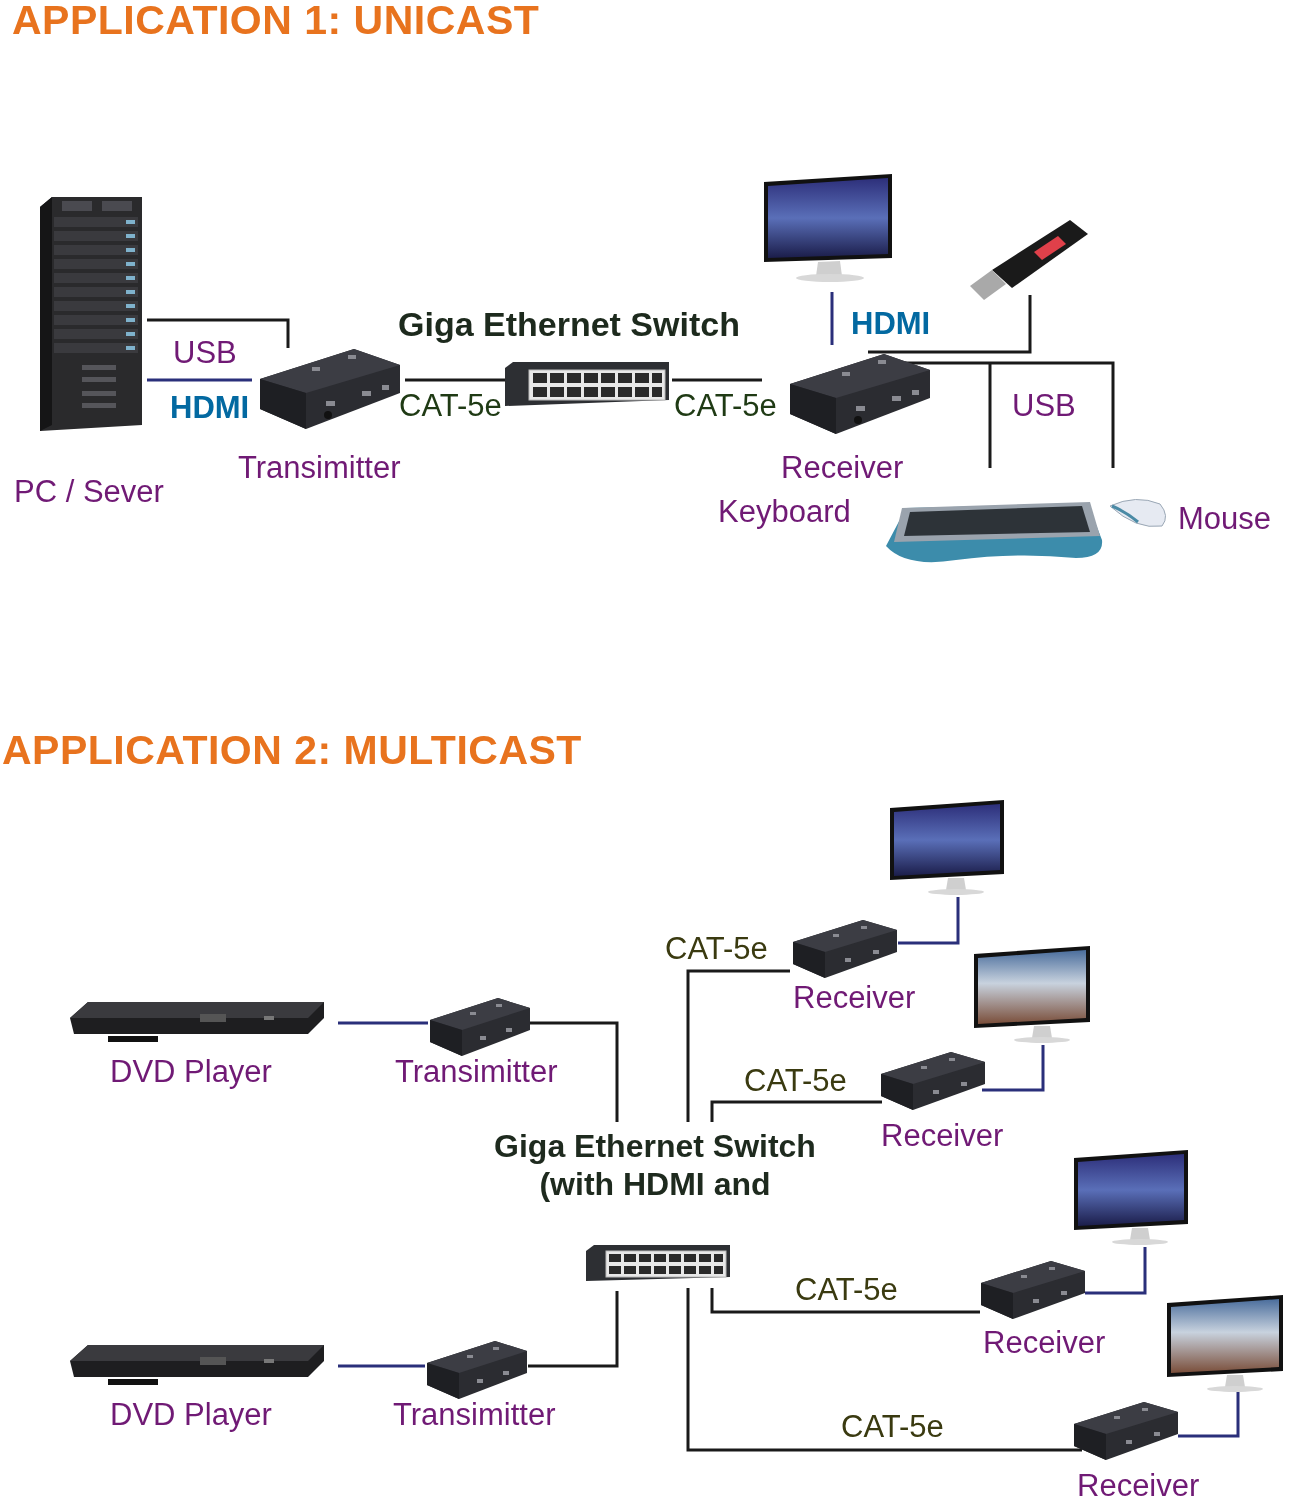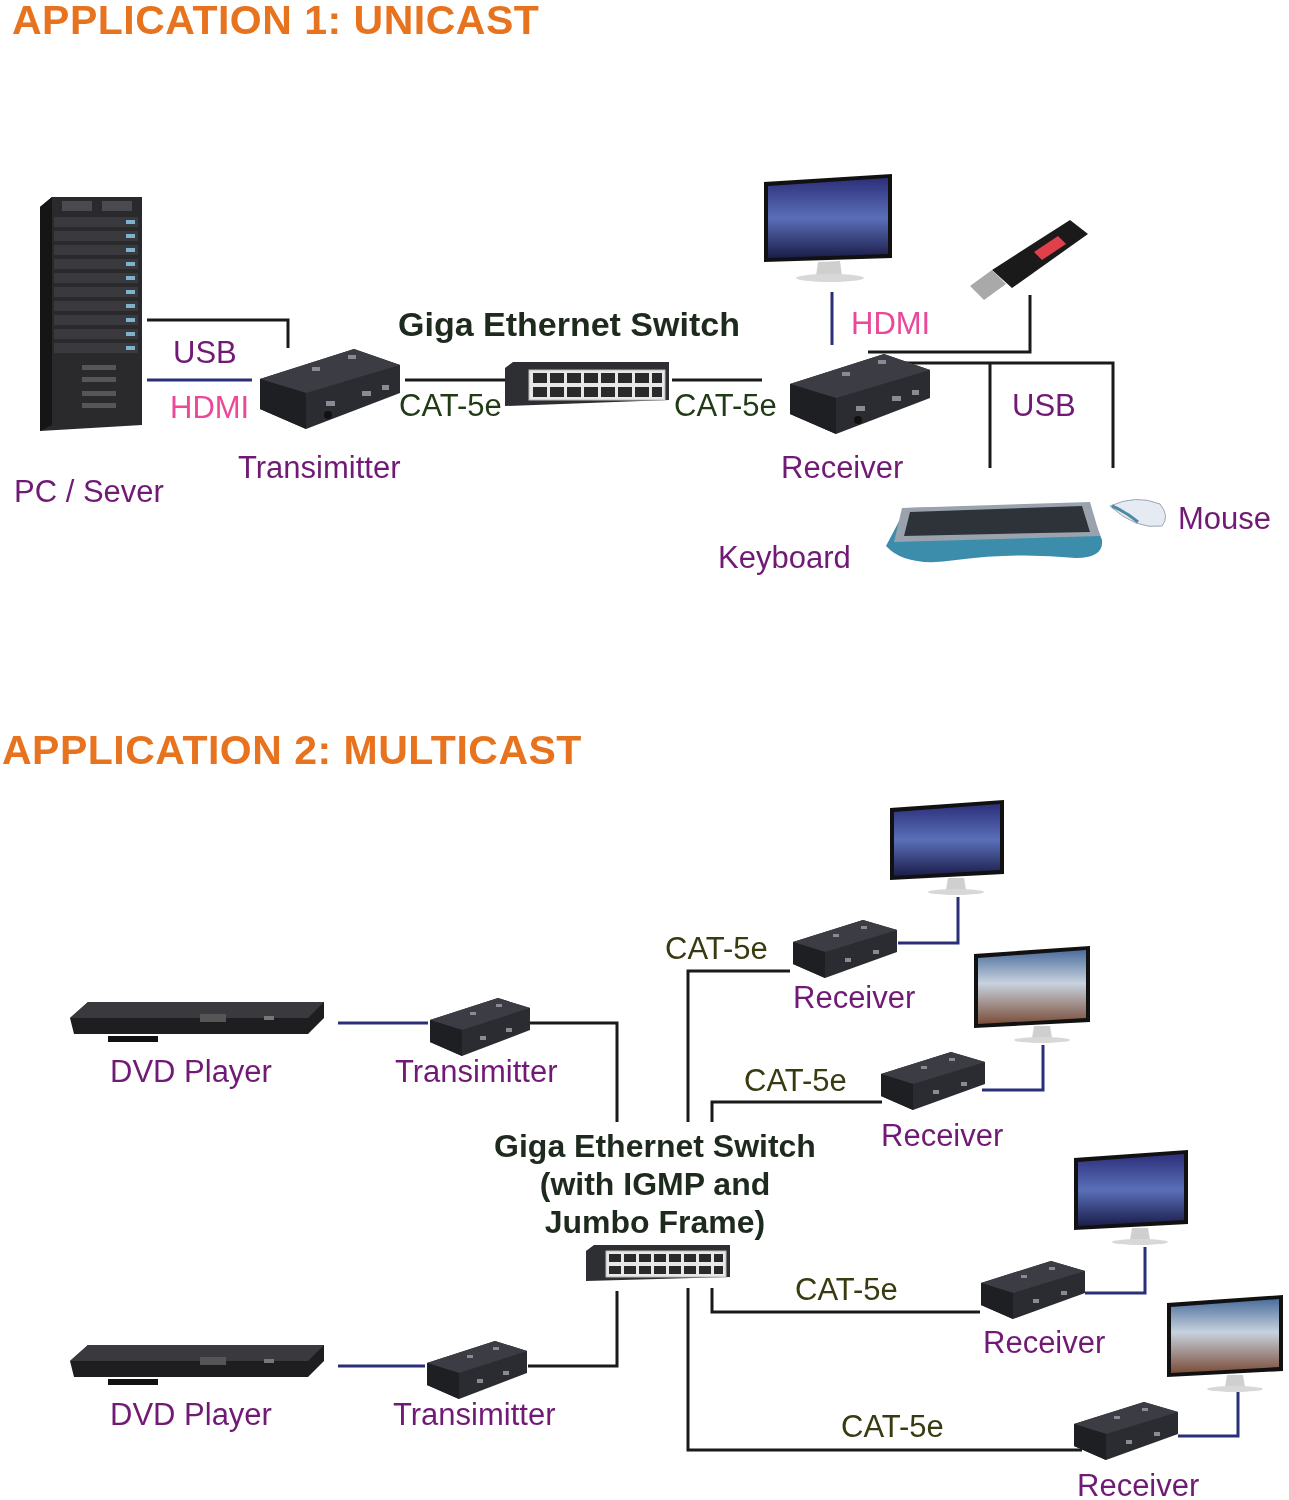--- a/index.html
+++ b/index.html
@@ -1,19 +1,19 @@
 <!DOCTYPE html>
 <html><head>
 <meta charset="utf-8">
 <style>
   html, body { margin:0; padding:0; background:#ffffff; }
   body { width:1289px; height:1500px; position:relative; overflow:hidden; font-family:"Liberation Sans", sans-serif; }
   .heading { position:absolute; font-family:"Liberation Sans", sans-serif; font-weight:bold; color:#e8731e; font-size:41px; letter-spacing:0.5px; white-space:nowrap; }
   .lbl { position:absolute; font-family:"Liberation Sans", sans-serif; color:#701a75; font-size:31px; white-space:nowrap; line-height:1; }
-  .lbl.blue { color:#ec4899; }
+  .lbl.blue { color:#0369a1;font-weight:bold; }
   .lbl.green { color:#1f3a14; }
   .lbl.olive { color:#3a3a10; }
   .lbl.bold { font-weight:bold; color:#1d2a1d; }
   .switch-title { position:absolute; font-family:"Liberation Sans", sans-serif; font-weight:bold; color:#1e2a1e; font-size:32px; text-align:center; line-height:38px; white-space:nowrap; }
   svg.wires { position:absolute; left:0; top:0; width:1289px; height:1500px; pointer-events:none; }
   .dev { position:absolute; }
 </style>
 </head>
 <body>
 
@@ -166,21 +166,21 @@
   <polygon points="4,74 26,58 40,72 18,88" fill="#a9a9a9"></polygon>
 </svg>
 
 <div class="lbl" style="left:1012px; top:390px;">USB</div>
 
 <svg class="dev" style="left:876px; top:496px;" width="230" height="72">
   <path d="M10,50 Q30,72 80,64 Q140,56 200,62 Q228,62 226,44 L212,8 L30,12 Z" fill="#3c8cab"></path>
   <polygon points="26,12 214,6 224,40 18,46" fill="#9aa3ad"></polygon>
   <polygon points="34,16 206,10 214,36 28,40" fill="#2d3338"></polygon>
 </svg>
-<div class="lbl" style="left:718px; top:542px;">Keyboard</div>
+<div class="lbl" style="left:718px; top:496px;">Keyboard</div>
 
 <svg class="dev" style="left:1106px; top:496px;" width="64" height="36">
   <path d="M4,10 Q30,-2 54,8 Q64,20 56,30 Q30,34 4,10 Z" fill="#e6eaf2" stroke="#9aa7b5"></path>
   <path d="M6,10 Q20,16 32,26" stroke="#4a8aa5" stroke-width="3" fill="none"></path>
 </svg>
 <div class="lbl" style="left:1178px; top:503px;">Mouse</div>
 
 <div class="heading" style="left:2px; top:727px;">APPLICATION 2: MULTICAST</div>
 
 <svg class="dev" style="left:68px; top:996px;" width="258" height="50">
@@ -222,22 +222,21 @@
       <rect x="44" y="16" width="6" height="3"></rect>
       <rect x="70" y="8" width="6" height="3"></rect>
       <rect x="54" y="40" width="6" height="4"></rect>
       <rect x="80" y="32" width="6" height="4"></rect>
     </g>
 </svg>
 <div class="lbl" style="left:393px; top:1399px;">Transimitter</div>
 
 <div class="switch-title" style="left:470px; top:1127px; width:370px;">
   <div>Giga Ethernet Switch</div>
-  <div>(with IGMP and</div>
-  <div>Jumbo Frame)</div>
+  <div>(with HDMI and</div>
 </div>
 
 <svg class="dev" style="left:584px; top:1243px;" width="148" height="40">
   <polygon points="2,8 10,2 146,2 146,34 2,38" fill="#2d2f33"></polygon>
   <rect x="22" y="8" width="120" height="26" fill="#e8e8e8" stroke="#bbb"></rect>
   <g fill="#2a2a2a">
     <rect x="25" y="11" width="12" height="8"></rect>
       <rect x="40" y="11" width="12" height="8"></rect>
       <rect x="55" y="11" width="12" height="8"></rect>
       <rect x="70" y="11" width="12" height="8"></rect>

